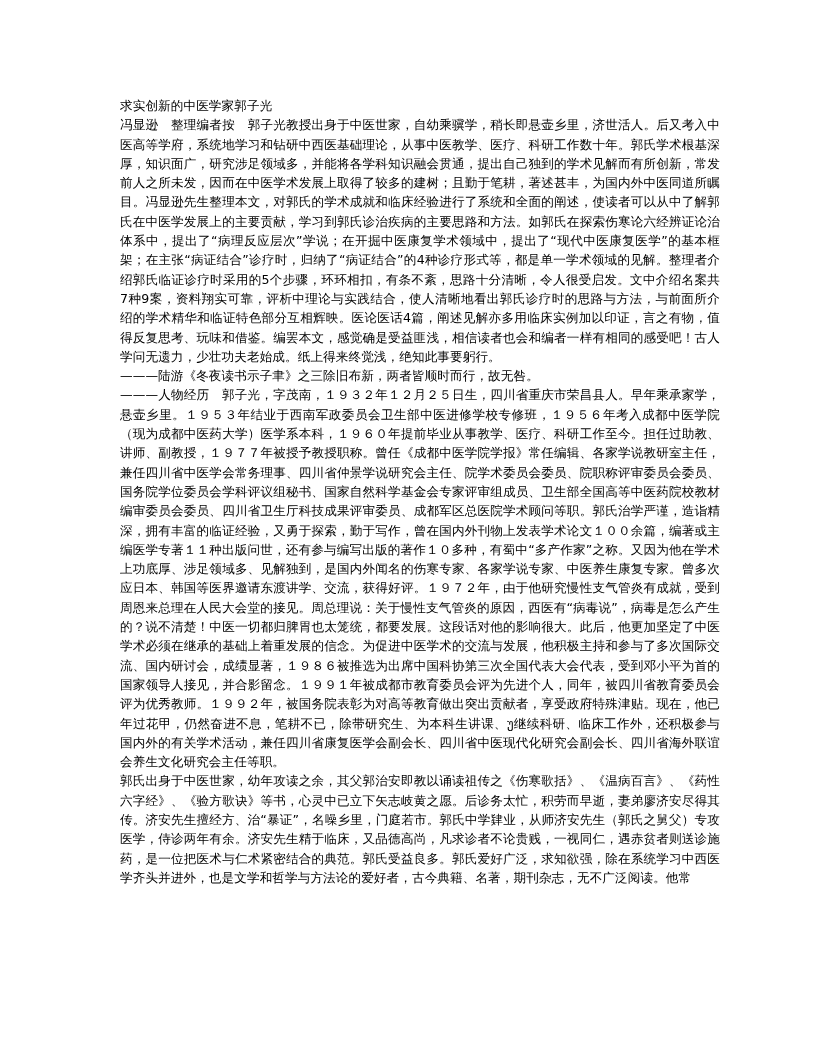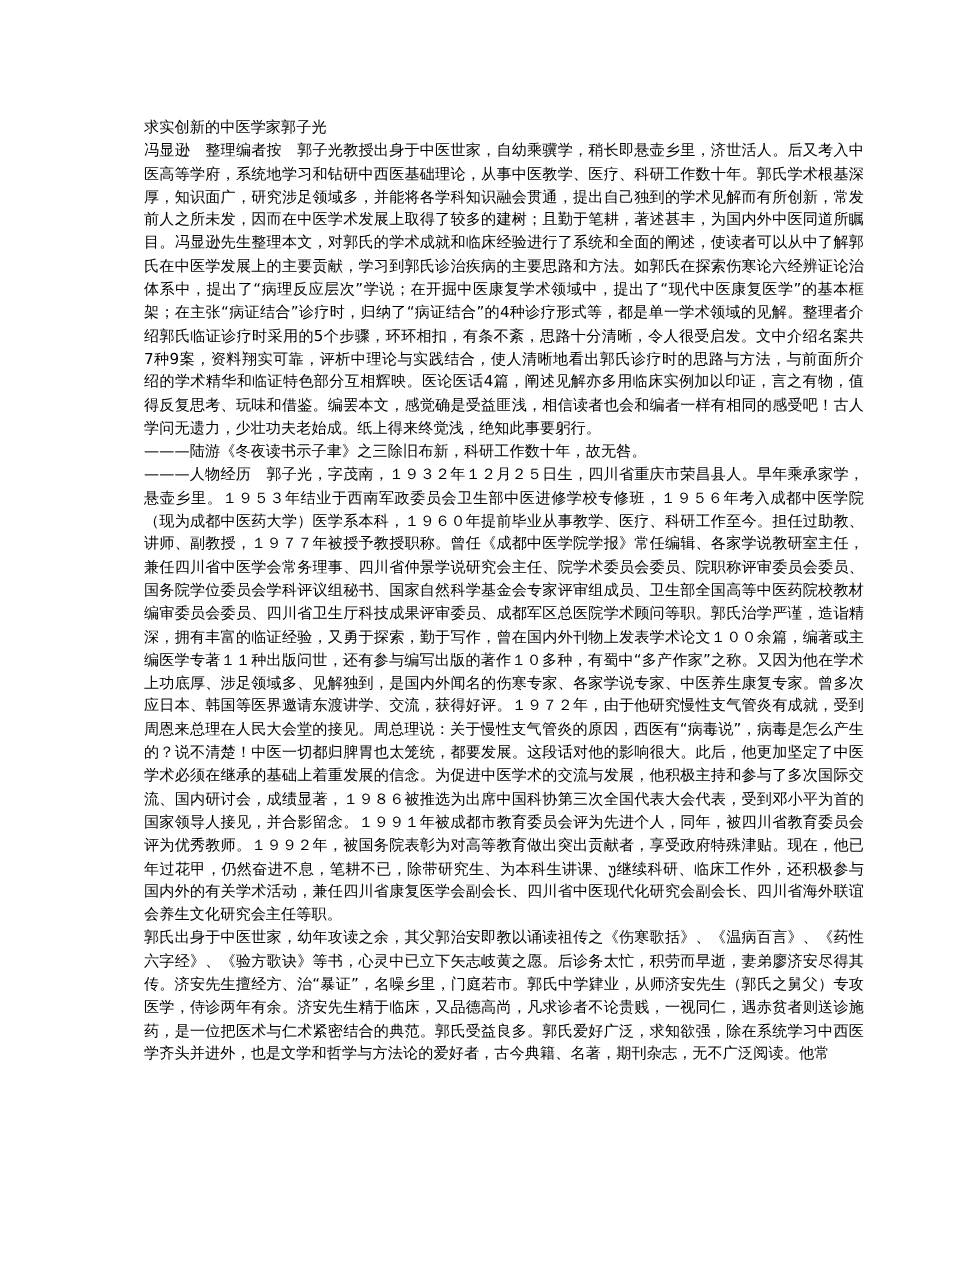--- a/index.html
+++ b/index.html
@@ -35,17 +35,17 @@
     margin-bottom: 0px;
   }
 </style>
 </head>
 <body>
 
 <div class="page">
   <div class="doc-body">
     <p class="title">求实创新的中医学家郭子光</p>
     <p>冯显逊　整理编者按　郭子光教授出身于中医世家，自幼乘骥学，稍长即悬壶乡里，济世活人。后又考入中医高等学府，系统地学习和钻研中西医基础理论，从事中医教学、医疗、科研工作数十年。郭氏学术根基深厚，知识面广，研究涉足领域多，并能将各学科知识融会贯通，提出自己独到的学术见解而有所创新，常发前人之所未发，因而在中医学术发展上取得了较多的建树；且勤于笔耕，著述甚丰，为国内外中医同道所瞩目。冯显逊先生整理本文，对郭氏的学术成就和临床经验进行了系统和全面的阐述，使读者可以从中了解郭氏在中医学发展上的主要贡献，学习到郭氏诊治疾病的主要思路和方法。如郭氏在探索伤寒论六经辨证论治体系中，提出了“病理反应层次”学说；在开掘中医康复学术领域中，提出了“现代中医康复医学”的基本框架；在主张“病证结合”诊疗时，归纳了“病证结合”的4种诊疗形式等，都是单一学术领域的见解。整理者介绍郭氏临证诊疗时采用的5个步骤，环环相扣，有条不紊，思路十分清晰，令人很受启发。文中介绍名案共7种9案，资料翔实可靠，评析中理论与实践结合，使人清晰地看出郭氏诊疗时的思路与方法，与前面所介绍的学术精华和临证特色部分互相辉映。医论医话4篇，阐述见解亦多用临床实例加以印证，言之有物，值得反复思考、玩味和借鉴。编罢本文，感觉确是受益匪浅，相信读者也会和编者一样有相同的感受吧！古人学问无遗力，少壮功夫老始成。纸上得来终觉浅，绝知此事要躬行。</p>
-    <p>———陆游《冬夜读书示子聿》之三除旧布新，科研工作数十年，故无咎。</p>
+    <p>———陆游《冬夜读书示子聿》之三除旧布新，两者皆顺时而行，故无咎。</p>
     <p>———人物经历　郭子光，字茂南，１９３２年１２月２５日生，四川省重庆市荣昌县人。早年乘承家学，悬壶乡里。１９５３年结业于西南军政委员会卫生部中医进修学校专修班，１９５６年考入成都中医学院（现为成都中医药大学）医学系本科，１９６０年提前毕业从事教学、医疗、科研工作至今。担任过助教、讲师、副教授，１９７７年被授予教授职称。曾任《成都中医学院学报》常任编辑、各家学说教研室主任，兼任四川省中医学会常务理事、四川省仲景学说研究会主任、院学术委员会委员、院职称评审委员会委员、国务院学位委员会学科评议组秘书、国家自然科学基金会专家评审组成员、卫生部全国高等中医药院校教材编审委员会委员、四川省卫生厅科技成果评审委员、成都军区总医院学术顾问等职。郭氏治学严谨，造诣精深，拥有丰富的临证经验，又勇于探索，勤于写作，曾在国内外刊物上发表学术论文１００余篇，编著或主编医学专著１１种出版问世，还有参与编写出版的著作１０多种，有蜀中“多产作家”之称。又因为他在学术上功底厚、涉足领域多、见解独到，是国内外闻名的伤寒专家、各家学说专家、中医养生康复专家。曾多次应日本、韩国等医界邀请东渡讲学、交流，获得好评。１９７２年，由于他研究慢性支气管炎有成就，受到周恩来总理在人民大会堂的接见。周总理说：关于慢性支气管炎的原因，西医有“病毒说”，病毒是怎么产生的？说不清楚！中医一切都归脾胃也太笼统，都要发展。这段话对他的影响很大。此后，他更加坚定了中医学术必须在继承的基础上着重发展的信念。为促进中医学术的交流与发展，他积极主持和参与了多次国际交流、国内研讨会，成绩显著，１９８６被推选为出席中国科协第三次全国代表大会代表，受到邓小平为首的国家领导人接见，并合影留念。１９９１年被成都市教育委员会评为先进个人，同年，被四川省教育委员会评为优秀教师。１９９２年，被国务院表彰为对高等教育做出突出贡献者，享受政府特殊津贴。现在，他已年过花甲，仍然奋进不息，笔耕不已，除带研究生、为本科生讲课、უ继续科研、临床工作外，还积极参与国内外的有关学术活动，兼任四川省康复医学会副会长、四川省中医现代化研究会副会长、四川省海外联谊会养生文化研究会主任等职。</p>
     <p>郭氏出身于中医世家，幼年攻读之余，其父郭治安即教以诵读祖传之《伤寒歌括》、《温病百言》、《药性六字经》、《验方歌诀》等书，心灵中已立下矢志岐黄之愿。后诊务太忙，积劳而早逝，妻弟廖济安尽得其传。济安先生擅经方、治“暴证”，名噪乡里，门庭若市。郭氏中学肄业，从师济安先生（郭氏之舅父）专攻医学，侍诊两年有余。济安先生精于临床，又品德高尚，凡求诊者不论贵贱，一视同仁，遇赤贫者则送诊施药，是一位把医术与仁术紧密结合的典范。郭氏受益良多。郭氏爱好广泛，求知欲强，除在系统学习中西医学齐头并进外，也是文学和哲学与方法论的爱好者，古今典籍、名著，期刊杂志，无不广泛阅读。他常</p>
   </div>
 </div>
 
 </body></html>

